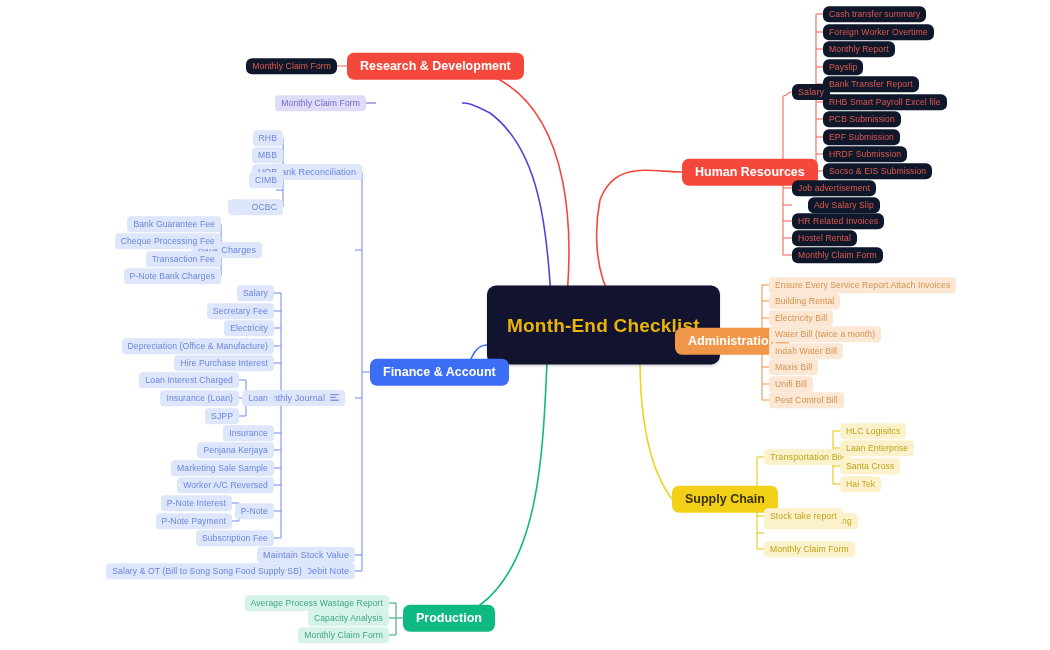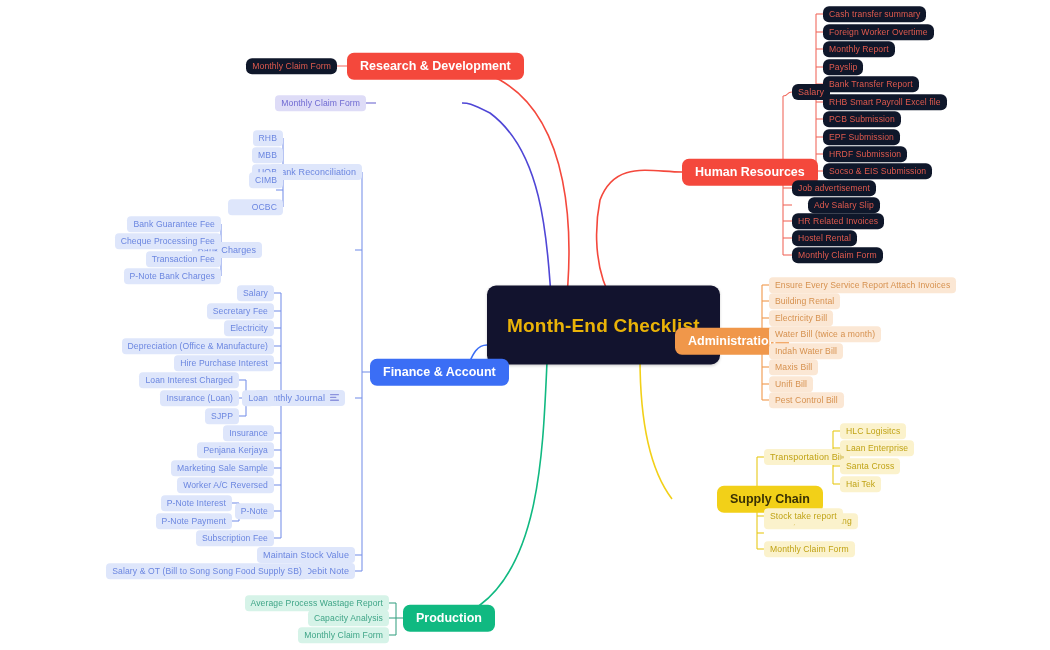--- a/index.html
+++ b/index.html
@@ -275,21 +275,21 @@
   <div class="node l1 c-orange" style="left:675px; top:341px; transform:translateY(-50%);">Administration</div>
   <div class="node leaf lf-orange" style="left:769px; top:285px; transform:translateY(-50%);">Ensure Every Service Report Attach Invoices</div>
   <div class="node leaf lf-orange" style="left:769px; top:301px; transform:translateY(-50%);">Building Rental</div>
   <div class="node leaf lf-orange" style="left:769px; top:318px; transform:translateY(-50%);">Electricity Bill</div>
   <div class="node leaf lf-orange" style="left:769px; top:334px; transform:translateY(-50%);">Water Bill (twice a month)</div>
   <div class="node leaf lf-orange" style="left:769px; top:351px; transform:translateY(-50%);">Indah Water Bill</div>
   <div class="node leaf lf-orange" style="left:769px; top:367px; transform:translateY(-50%);">Maxis Bill</div>
   <div class="node leaf lf-orange" style="left:769px; top:384px; transform:translateY(-50%);">Unifi Bill</div>
   <div class="node leaf lf-orange" style="left:769px; top:400px; transform:translateY(-50%);">Pest Control Bill</div>
 
-  <div class="node l1 c-yellow dark-text" style="left:672px; top:499px; transform:translateY(-50%);margin-left:45px;">Supply Chain</div>
+  <div class="node l1 c-yellow dark-text" style="left:672px; top:499px; transform:translateY(-50%);">Supply Chain</div>
   <div class="node leaf mid lf-yellow" style="left:764px; top:457px; transform:translateY(-50%);">Transportation Bill</div>
   <div class="node leaf lf-yellow" style="left:840px; top:431px; transform:translateY(-50%);">HLC Logisitcs</div>
   <div class="node leaf lf-yellow" style="left:840px; top:448px; transform:translateY(-50%);">Laan Enterprise</div>
   <div class="node leaf lf-yellow" style="left:840px; top:466px; transform:translateY(-50%);">Santa Cross</div>
   <div class="node leaf lf-yellow" style="left:840px; top:484px; transform:translateY(-50%);">Hai Tek</div>
   <div class="node leaf lf-yellow" style="left:764px; top:521px; transform:translateY(-50%);">Petrol, Toll &amp; Parking</div>
   <div class="node leaf lf-yellow" style="left:764px; top:516px; transform:translateY(-50%);">Stock take report</div>
   <div class="node leaf lf-yellow" style="left:764px; top:549px; transform:translateY(-50%);">Monthly Claim Form</div>
 
 </div>

